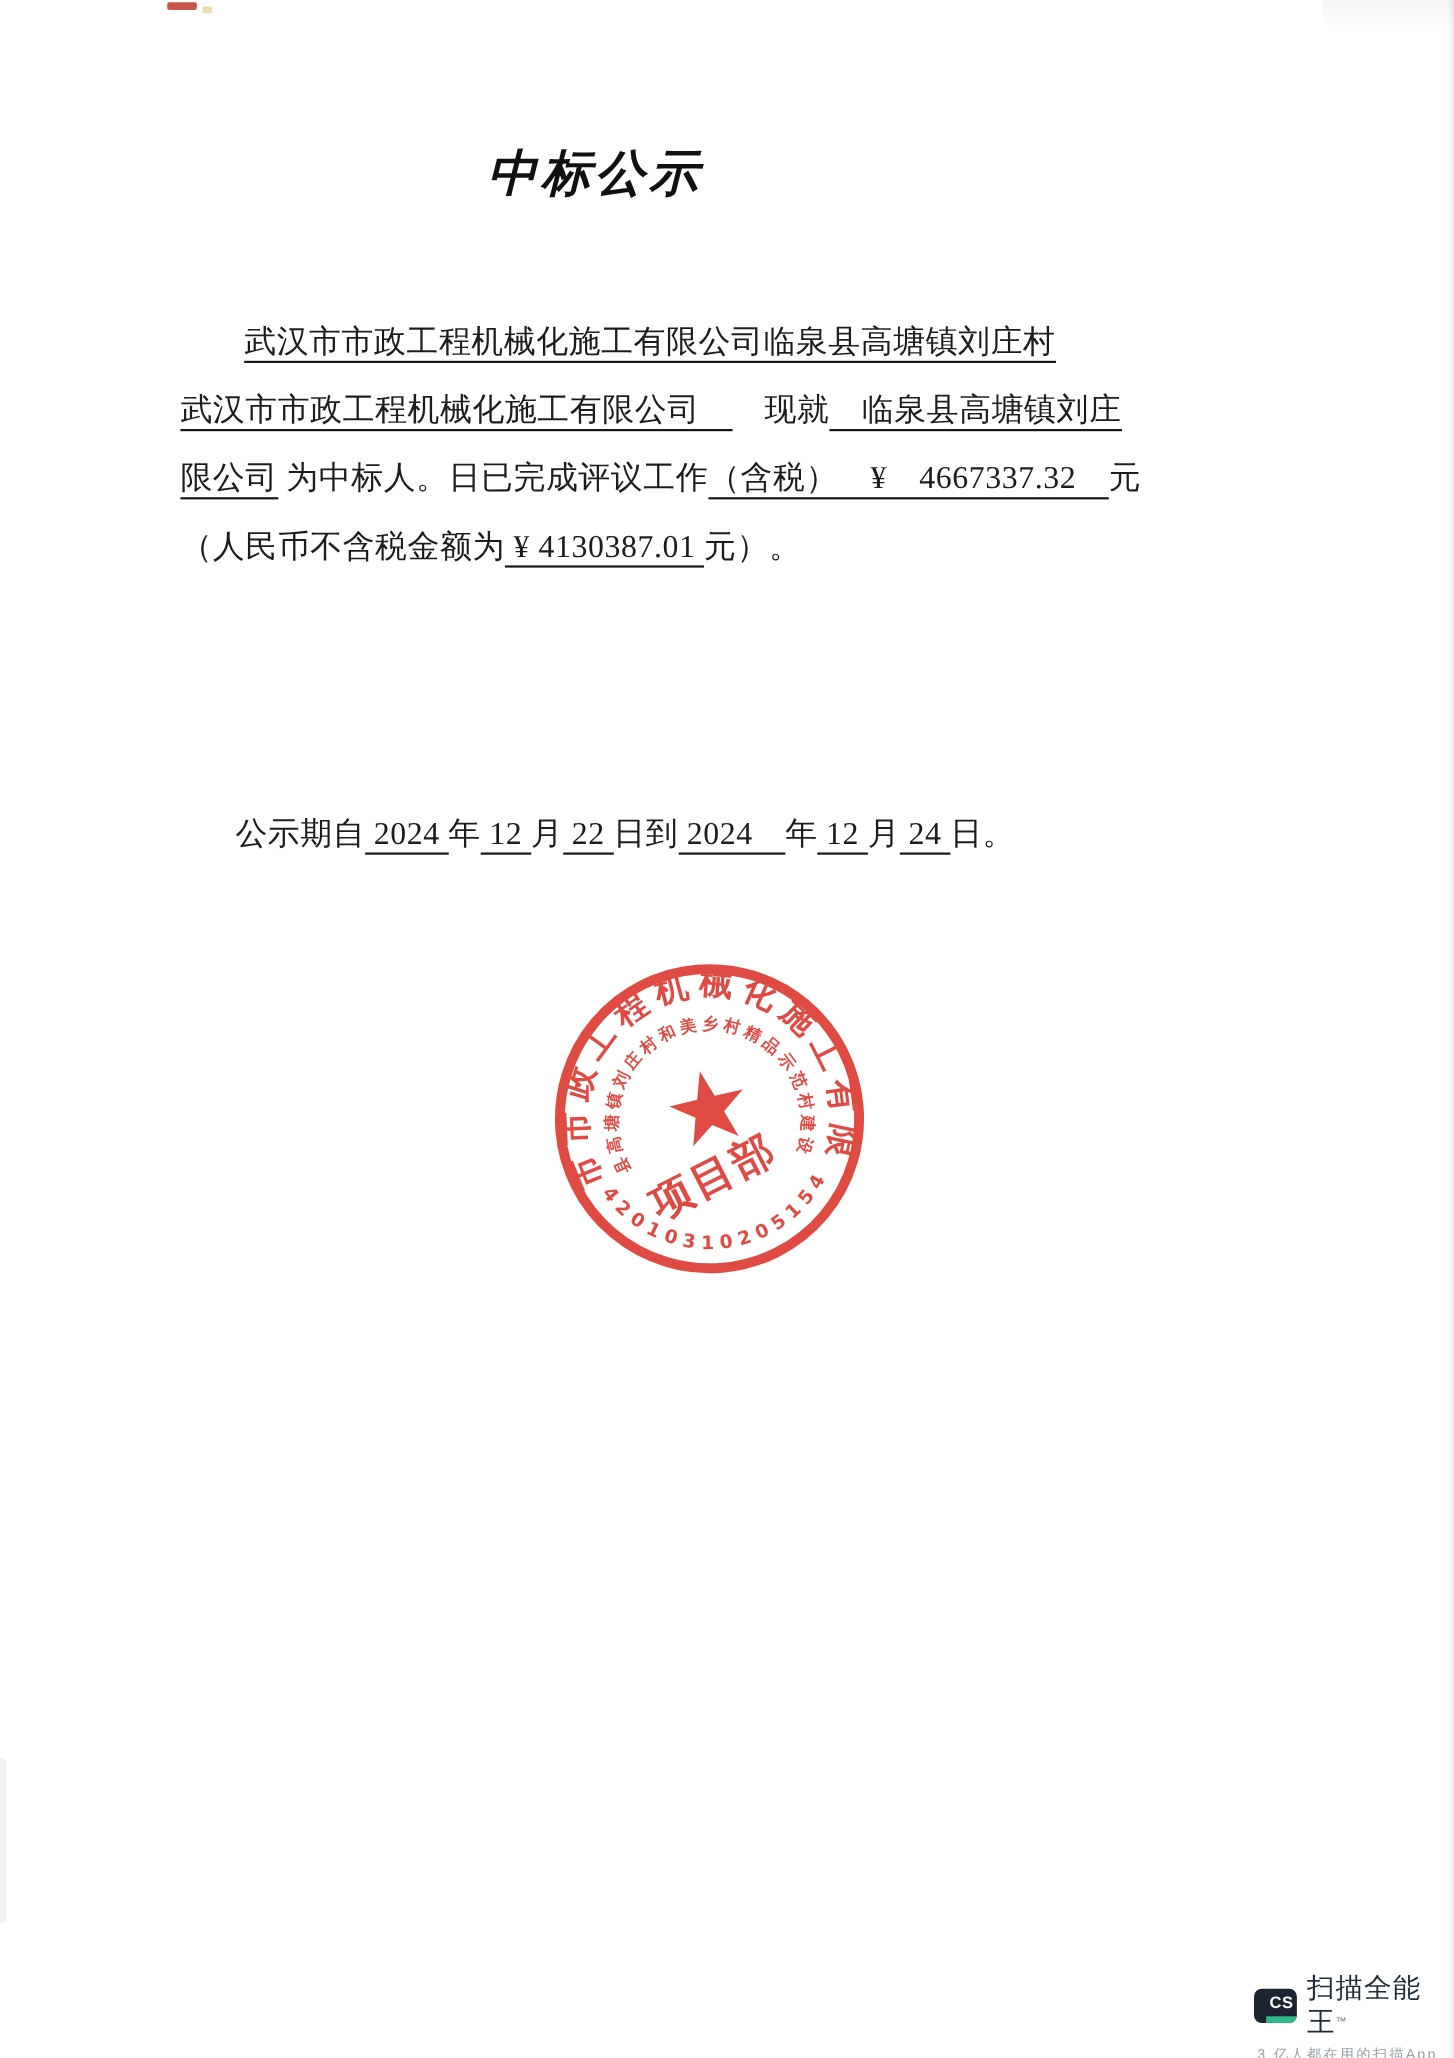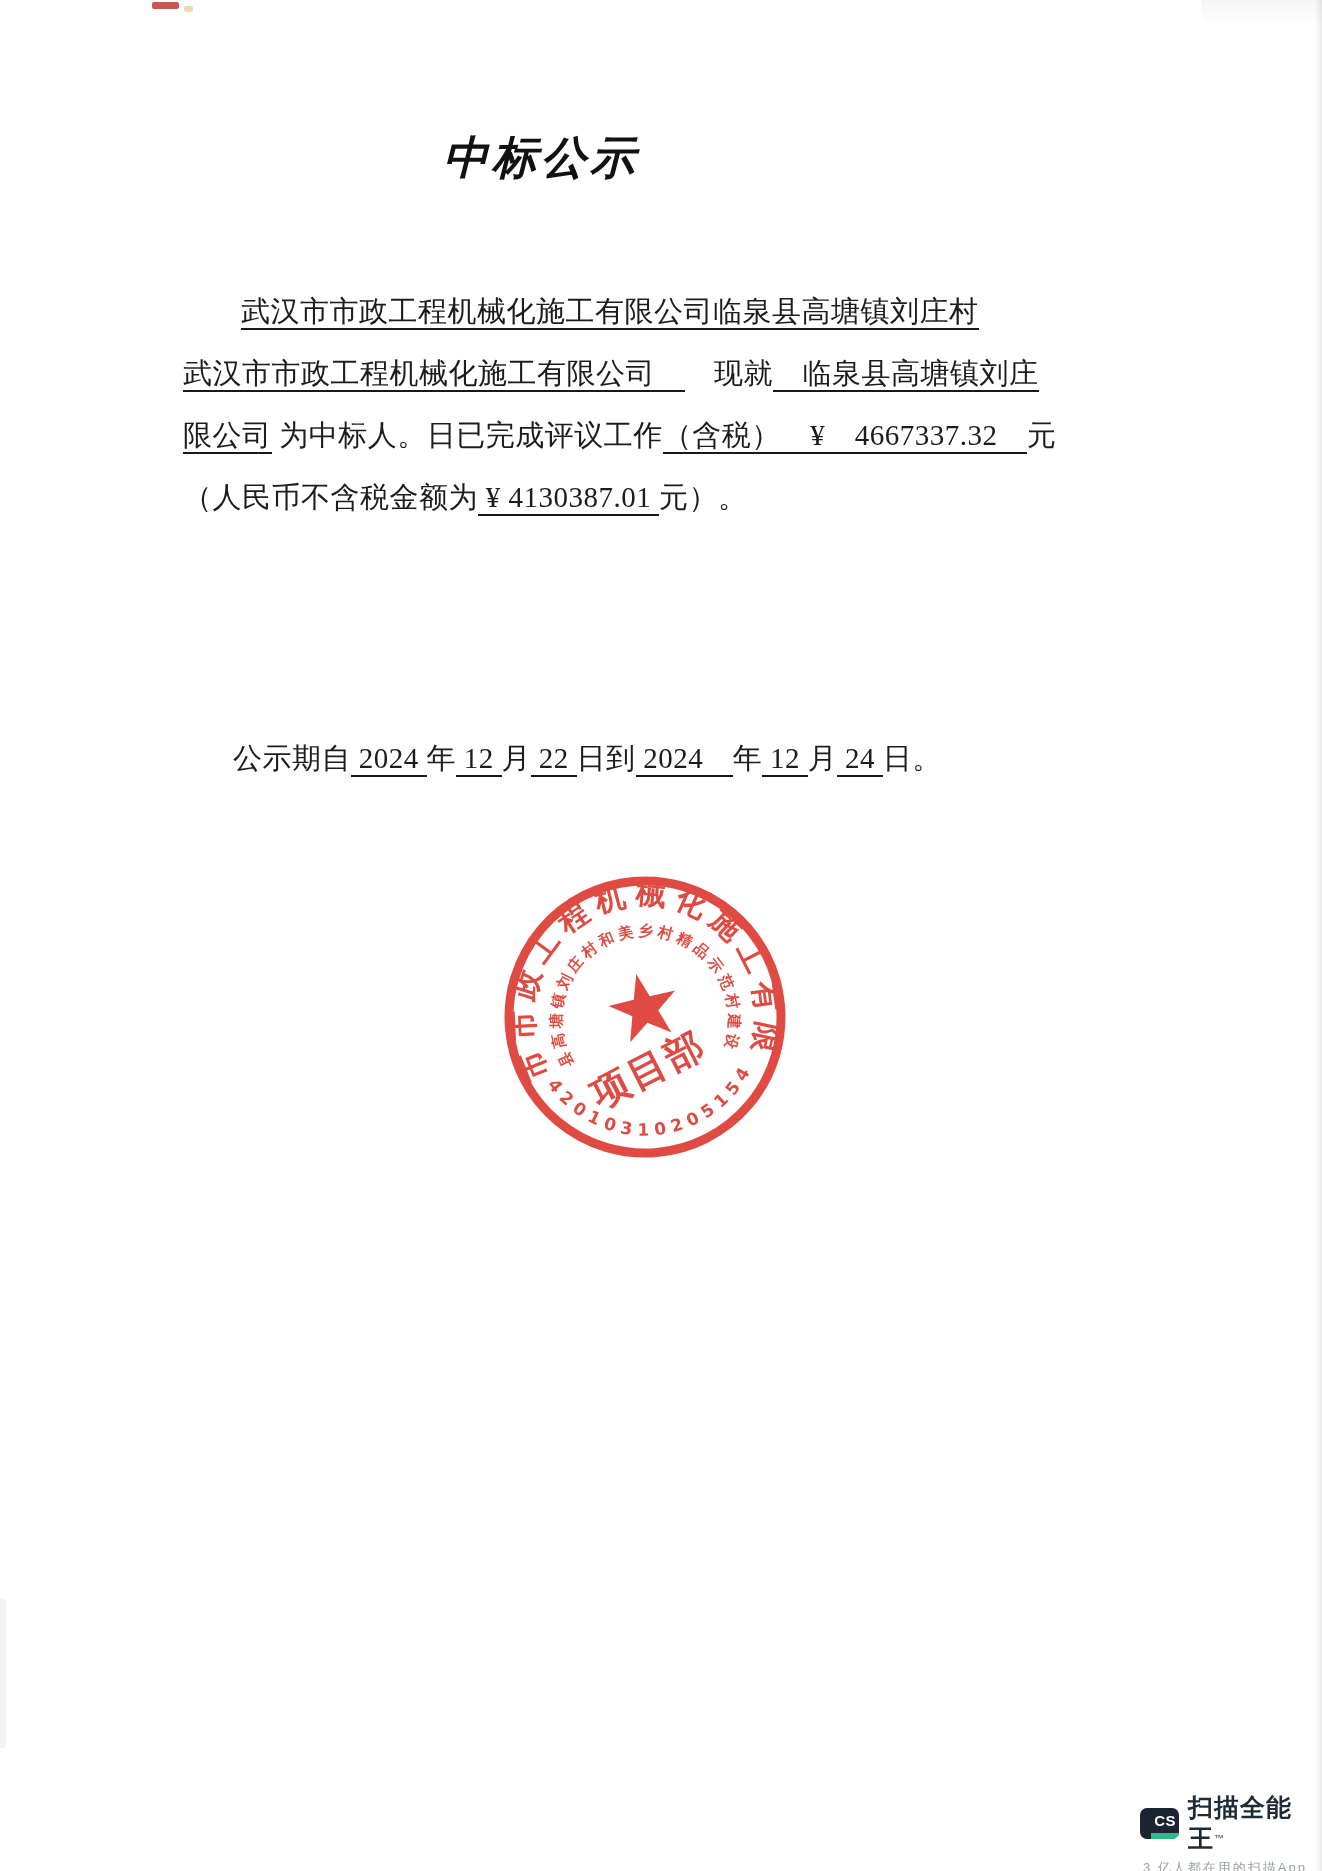--- a/index.html
+++ b/index.html
@@ -30,21 +30,21 @@
     position:absolute; left:160px; top:128px; width:762px;
     text-align:center; font-size:45px; font-weight:bold;
     letter-spacing:4px; line-height:60px; color:#111;font-style:italic;
   }
 
   
   .textblock { position:absolute; left:164px; width:780px; }
   .p1 { top:280px; }
   .p2 { top:727px; }
   .p3 { top:929px; }
-  .line { line-height:62px; font-size:29px; white-space:pre; letter-spacing:0.5px;margin-left:19px; }
+  .line { line-height:62px; font-size:29px; white-space:pre; letter-spacing:0.5px; }
   .line.indent { padding-left:58px; }
   .line.indent2 { padding-left:50px; }
   .u { border-bottom:2px solid #181818; padding-bottom:1px; }
 
   
   .stamp-wrap {
     position:absolute; left:495px; top:867px; width:300px; height:300px;
     transform:rotate(-5deg);
     mix-blend-mode:multiply; opacity:0.92;
     pointer-events:none;
@@ -57,21 +57,21 @@
 
   
   .watermark { position:absolute; left:1140px; top:1792px; width:176px;
     font-family:"Liberation Sans","DejaVu Sans",sans-serif; }
   .wm-row { display:flex; align-items:center; gap:9px; }
   .wm-logo { width:31px; height:31px; border-radius:7px; overflow:hidden;
     display:flex; flex-direction:column; }
   .wm-logo-top { flex:1; display:flex; align-items:center; justify-content:center;
     color:#fff; font-size:15px; font-weight:bold; letter-spacing:0.5px; }
   .wm-logo-strip { height:6px; }
-  .wm-name { font-size:25px; font-weight:bold; letter-spacing:1px; line-height:31px; }
+  .wm-name { font-size:25px; font-weight:normal; letter-spacing:1px; line-height:31px; }
   .wm-tm { font-size:10px; vertical-align:top; color:#6a7077; }
   .wm-tagline { margin-top:5px; font-size:13px; letter-spacing:2px; padding-left:3px; }
 </style>
 </head>
 <body>
 
 <div class="page">
 
   <div class="edge-right"></div>
   <div class="edge-left-smudge"></div>

